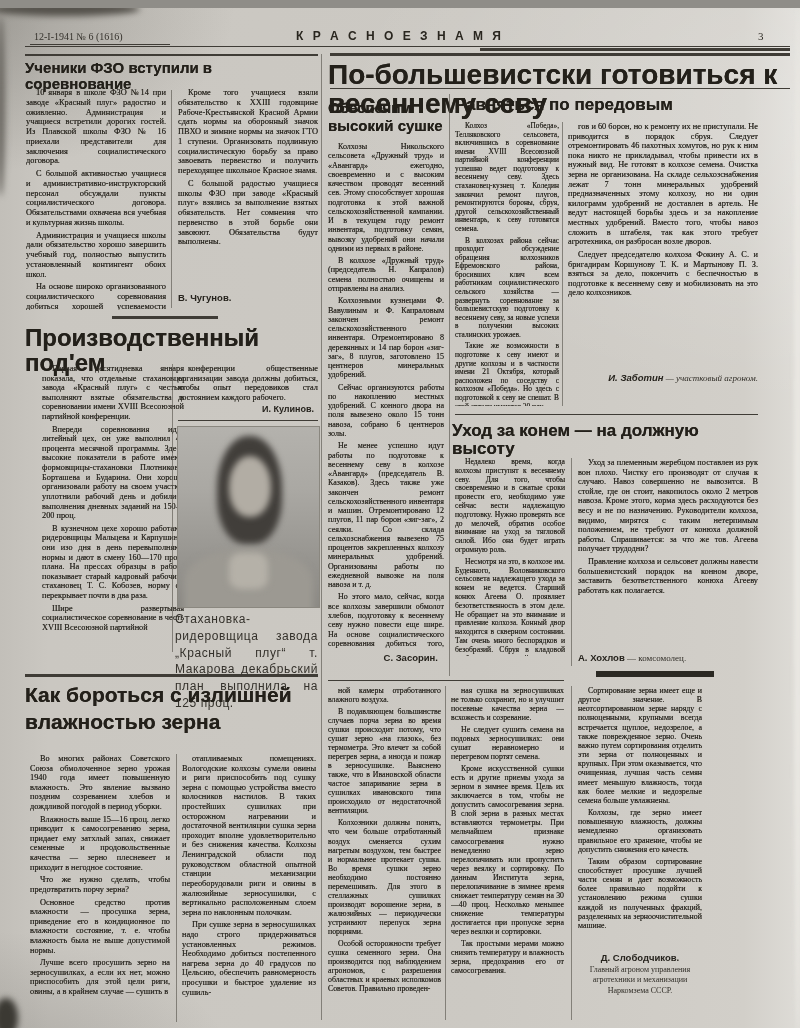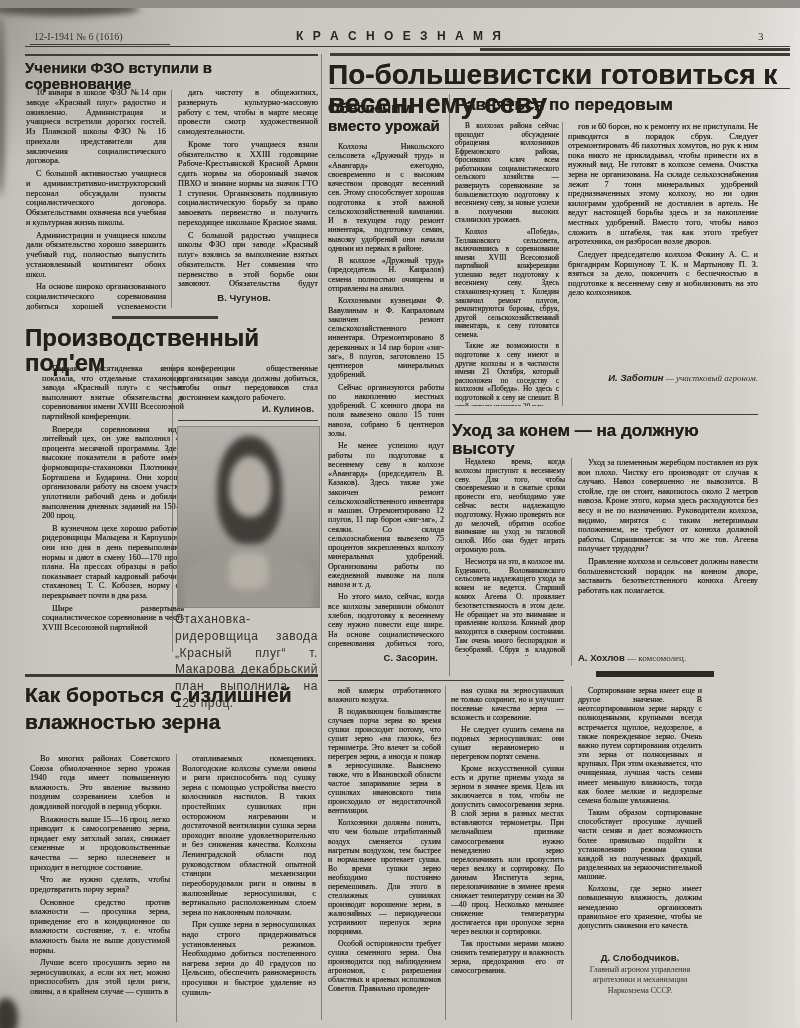--- a/index.html
+++ b/index.html
@@ -45,25 +45,24 @@
   <div class="abs hl" style="left:25px;top:52px;width:293px;font-size:15px;">Ученики ФЗО вступили в соревнование</div>
 
   <div class="abs col" style="left:26px;top:80px;width:140px;height:222px;font-size:8.4px;">
       <p>10 января в школе ФЗО №14 при заводе «Красный плуг» радостно и оживленно. Администрация и учащиеся встретили дорогих гостей. Из Плавской школы ФЗО № 16 приехали представители для заключения социалистического договора.</p>
       <p>С большой активностью учащиеся и административно-инструкторский персонал обсуждали пункты социалистического договора. Обязательствами охвачена вся учебная и культурная жизнь школы.</p>
       <p>Администрация и учащиеся школы дали обязательство хорошо завершить учебный год, полностью выпустить установленный контингент обоих школ.</p>
       <p>На основе широко организованного социалистического соревнования добиться хорошей успеваемости учащихся, соблю-</p>
     </div>
   <div class="abs vrule" style="left:171px;top:82px;height:218px;"></div>
   <div class="abs col" style="left:178px;top:80px;width:140px;height:204px;font-size:8.4px;">
-      <p>дать чистоту в общежитиях, развернуть культурно-массовую работу с тем, чтобы в марте месяце провести смотр художественной самодеятельности.</p>
       <p>Кроме того учащиеся взяли обязательство к XXIII годовщине Рабоче-Крестьянской Красной Армии сдать нормы на оборонный значок ПВХО и зимние нормы на значок ГТО 1 ступени. Организовать подлинную социалистическую борьбу за право завоевать первенство и получить переходящее школьное Красное знамя.</p>
       <p>С большой радостью учащиеся школы ФЗО при заводе «Красный плуг» взялись за выполнение взятых обязательств. Нет сомнения что первенство в этой борьбе они завоюют. Обязательства будут выполнены.</p>
     </div>
-  <div class="abs sig" style="left:178px;top:284px;width:132px;text-align:center;font-size:9.5px;">В. Чугунов.</div>
+  <div class="abs sig" style="left:178px;top:284px;width:132px;text-align:left;font-size:9.5px;">В. Чугунов.</div>
 
   <div class="abs rule" style="left:112px;top:308px;width:106px;height:3px;"></div>
   <div class="abs hl" style="left:25px;top:317px;width:293px;font-size:24px;">Производственный под'ем</div>
 
   <div class="abs col" style="left:42px;top:356px;width:142px;height:288px;font-size:8.3px;">
       <p>Первая десятидневка января показала, что отдельные стахановцы завода «Красный плуг» с честью выполняют взятые обязательства в соревновании имени XVIII Всесоюзной партийной конференции.</p>
       <p>Впереди соревнования идет литейный цех, он уже выполнил 43 процента месячной программы. Здесь высокие показатели в работе имеют формовщицы-стахановки Плотникова, Борташева и Бударина. Они хорошо организовали работу на своем участке, уплотнили рабочий день и добились выполнения дневных заданий на 150—200 проц.</p>
       <p>В кузнечном цехе хорошо работают ридеровщицы Мальцева и Карпушина, они изо дня в день перевыполняют нормы и дают в смену 160—170 проц. плана. На прессах образцы в работе показывает старый кадровый рабочий-стахановец Т. С. Кобозев, норму он перекрывает почти в два раза.</p>
       <p>Шире развертывая социалистическое соревнование в честь XVIII Всесоюзной партийной</p>
     </div>
@@ -82,37 +81,37 @@
   </div>
   <div class="abs caption" style="left:175px;top:603px;width:143px;height:52px;font-size:12px;">Стахановка-ридеровщица завода „Красный плуг“ т. Макарова декабрьский план выполнила на 125 проц.</div>
 
   <div class="abs vrule" style="left:321px;top:46px;height:966px;"></div>
 
   <div class="abs rule" style="left:330px;top:45px;width:460px;height:3px;"></div>
   <div class="abs hl" style="left:328px;top:52px;width:460px;font-size:28px;">По-большевистски готовиться к весеннему севу</div>
   <div class="abs rule" style="left:330px;top:80px;width:460px;height:1px;"></div>
 
   <div class="abs hl" style="left:328px;top:92px;width:116px;font-size:15px;">Обеспечим</div>
-  <div class="abs hl" style="left:328px;top:110px;width:116px;font-size:15px;">вместо урожай</div>
+  <div class="abs hl" style="left:328px;top:110px;width:116px;font-size:15px;">высокий сушке</div>
   <div class="abs col" style="left:328px;top:134px;width:116px;height:506px;font-size:8px;">
       <p>Колхозы Никольского сельсовета «Дружный труд» и «Авангард» ежегодно, своевременно и с высоким качеством проводят весенний сев. Этому способствует хорошая подготовка к этой важной сельскохозяйственной кампании. И в текущем году ремонт инвентаря, подготовку семян, вывозку удобрений они начали одними из первых в районе.</p>
       <p>В колхозе «Дружный труд» (председатель Н. Капралов) семена полностью очищены и отправлены на анализ.</p>
       <p>Колхозными кузнецами Ф. Вавулиным и Ф. Капраловым закончен ремонт сельскохозяйственного инвентаря. Отремонтировано 8 деревянных и 14 пар борон «зиг-заг», 8 плугов, заготовлено 15 центнеров минеральных удобрений.</p>
       <p>Сейчас организуются работы по накоплению местных удобрений. С конного двора на поля вывезено около 15 тонн навоза, собрано 6 центнеров золы.</p>
       <p>Не менее успешно идут работы по подготовке к весеннему севу в колхозе «Авангард» (председатель В. Казаков). Здесь также уже закончен ремонт сельскохозяйственного инвентаря и машин. Отремонтировано 12 плугов, 11 пар борон «зиг-заг», 2 сеялки. Со склада сельхозснабжения вывезено 75 процентов закрепленных колхозу минеральных удобрений. Организованы работы по ежедневной вывозке на поля навоза и т. д.</p>
       <p>Но этого мало, сейчас, когда все колхозы завершили обмолот хлебов, подготовку к весеннему севу нужно повести еще шире. На основе социалистического соревнования добиться того, чтобы день открытия XVIII Всесоюзной партийной конференции отметить отличным завершением всех подготовительных работ к весенне-посевной кампании.</p>
     </div>
   <div class="abs sig" style="left:328px;top:644px;width:110px;text-align:right;font-size:9.5px;">С. Засорин.</div>
 
   <div class="abs vrule" style="left:449px;top:86px;height:582px;"></div>
 
   <div class="abs hl" style="left:455px;top:88px;width:303px;font-size:17px;">Равняться по передовым</div>
   <div class="abs col" style="left:455px;top:114px;width:104px;height:284px;font-size:7.4px;">
+      <p>Колхоз «Победа», Телляковского сельсовета, включившись в соревнование имени XVIII Всесоюзной партийной конференции успешно ведет подготовку к весеннему севу. Здесь стахановец-кузнец т. Коледин закончил ремонт плугов, ремонтируются бороны, сбруя, другой сельскохозяйственный инвентарь, к севу готовятся семена.</p>
       <p>В колхозах района сейчас проходит обсуждение обращения колхозников Ефремовского района, бросивших клич всем работникам социалистического сельского хозяйства — развернуть соревнование за большевистскую подготовку к весеннему севу, за новые успехи в получении высоких сталинских урожаев.</p>
-      <p>Колхоз «Победа», Телляковского сельсовета, включившись в соревнование имени XVIII Всесоюзной партийной конференции успешно ведет подготовку к весеннему севу. Здесь стахановец-кузнец т. Коледин закончил ремонт плугов, ремонтируются бороны, сбруя, другой сельскохозяйственный инвентарь, к севу готовятся семена.</p>
       <p>Такие же возможности в подготовке к севу имеют и другие колхозы и в частности имени 21 Октября, который расположен по соседству с колхозом «Победа». Но здесь с подготовкой к севу не спешат. В этой артели имеются 20 плу-</p>
     </div>
   <div class="abs vrule" style="left:562px;top:114px;height:284px;"></div>
   <div class="abs col" style="left:568px;top:114px;width:190px;height:250px;font-size:8.3px;">
       <p>гов и 60 борон, но к ремонту их не приступали. Не приводится в порядок сбруя. Следует отремонтировать 46 пахотных хомутов, но рук к ним пока никто не прикладывал, чтобы привести их в нужный вид. Не готовят в колхозе семена. Очистка зерна не организована. На складе сельхозснабжения лежат 7 тонн минеральных удобрений предназначенных этому колхозу, но ни один килограмм удобрений не доставлен в артель. Не ведут настоящей борьбы здесь и за накопление местных удобрений. Вместо того, чтобы навоз сложить в штабеля, так как этого требует агротехника, он разбросан возле дворов.</p>
       <p>Следует председателю колхоза Фокину А. С. и бригадирам Коршунову Т. К. и Мартынову П. З. взяться за дело, покончить с беспечностью в подготовке к весеннему севу и мобилизовать на это дело колхозников.</p>
     </div>
   <div class="abs" style="left:568px;top:364px;width:190px;text-align:right;font-size:9px;line-height:1.25;font-style:italic;">
     <span class="sig" style="font-size:9.5px;">И. Заботин</span>
     <span class="sigrole">— участковый агроном.</span>
@@ -162,19 +161,19 @@
   <div class="abs vrule" style="left:445px;top:678px;height:334px;"></div>
   <div class="abs col" style="left:451px;top:678px;width:113px;height:334px;font-size:7.8px;">
       <p>ная сушка на зерносушилках не только сохранит, но и улучшит посевные качества зерна — всхожесть и созревание.</p>
       <p>Не следует сушить семена на подовых зерносушилках: они сушат неравномерно и перегревом портят семена.</p>
       <p>Кроме искусственной сушки есть и другие приемы ухода за зерном в зимнее время. Цель их заключается в том, чтобы не допустить самосогревания зерна. В слой зерна в разных местах вставляются термометры. При мельчайшем признаке самосогревания нужно немедленно зерно перелопачивать или пропустить через веялку и сортировку. По данным Института зерна, перелопачивание в зимнее время снижает температуру семян на 30—40 проц. Несколько меньшее снижение температуры достигается при пропуске зерна через веялки и сортировки.</p>
       <p>Так простыми мерами можно снизить температуру и влажность зерна, предохранив его от самосогревания.</p>
     </div>
   <div class="abs vrule" style="left:571px;top:678px;height:334px;"></div>
   <div class="abs col" style="left:578px;top:678px;width:124px;height:264px;font-size:7.9px;">
       <p>Сортирование зерна имеет еще и другое значение. В неотсортированном зерне наряду с полноценными, крупными всегда встречается щуплое, недозрелое, а также поврежденное зерно. Очень важно путем сортирования отделить эти зерна от полноценных и крупных. При этом оказывается, что очищенная, лучшая часть семян имеет меньшую влажность, тогда как более мелкие и недозрелые семена больше увлажнены.</p>
+      <p>Колхозы, где зерно имеет повышенную влажность, должны немедленно организовать правильное его хранение, чтобы не допустить снижения его качеств.</p>
       <p>Таким образом сортирование способствует просушке лучшей части семян и дает возможность более правильно подойти к установлению режима сушки каждой из полученных фракций, разделенных на зерноочистительной машине.</p>
-      <p>Колхозы, где зерно имеет повышенную влажность, должны немедленно организовать правильное его хранение, чтобы не допустить снижения его качеств.</p>
     </div>
   <div class="abs sig" style="left:578px;top:944px;width:124px;text-align:center;font-size:9.5px;">Д. Слободчиков.</div>
   <div class="abs" style="left:578px;top:957px;width:124px;text-align:center;font-size:8px;line-height:1.3;">Главный агроном управления агротехники и механизации Наркомзема СССР.</div>
 
 </div>
 
 </body></html>

